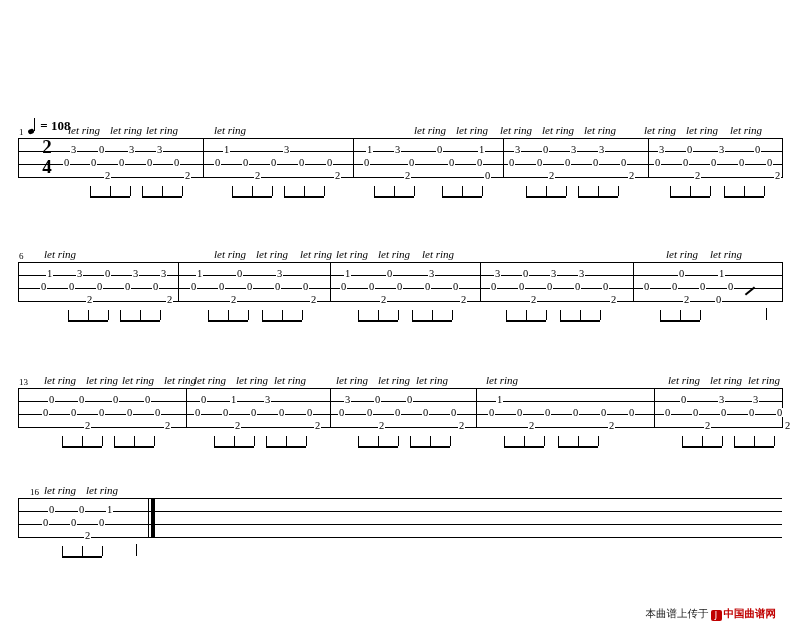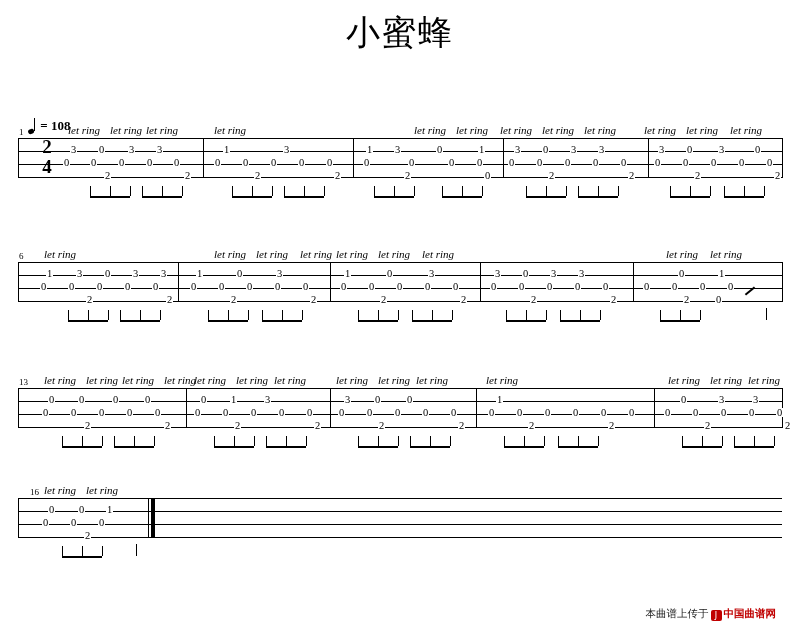--- a/index.html
+++ b/index.html
@@ -103,21 +103,20 @@
     display:inline-block;width:11px;height:11px;background:#c00000;color:#fff;
     border-radius:2px;font-size:8px;line-height:11px;text-align:center;margin:0 2px;
     vertical-align:-1px;
   }
 </style>
 </head>
 <body>
 
 <div class="page">
 
-  <div class="title">小蜜蜂</div>
 
 
   <div class="tempo">
     <span class="note"><span class="head"></span><span class="stem"></span></span>
     <span>= 108</span>
   </div>
 
   <div id="systems-root">
       <div class="system" style="top: 138px;">
         <div class="letring" style="left: 68px; top: -14px;">let ring</div>

